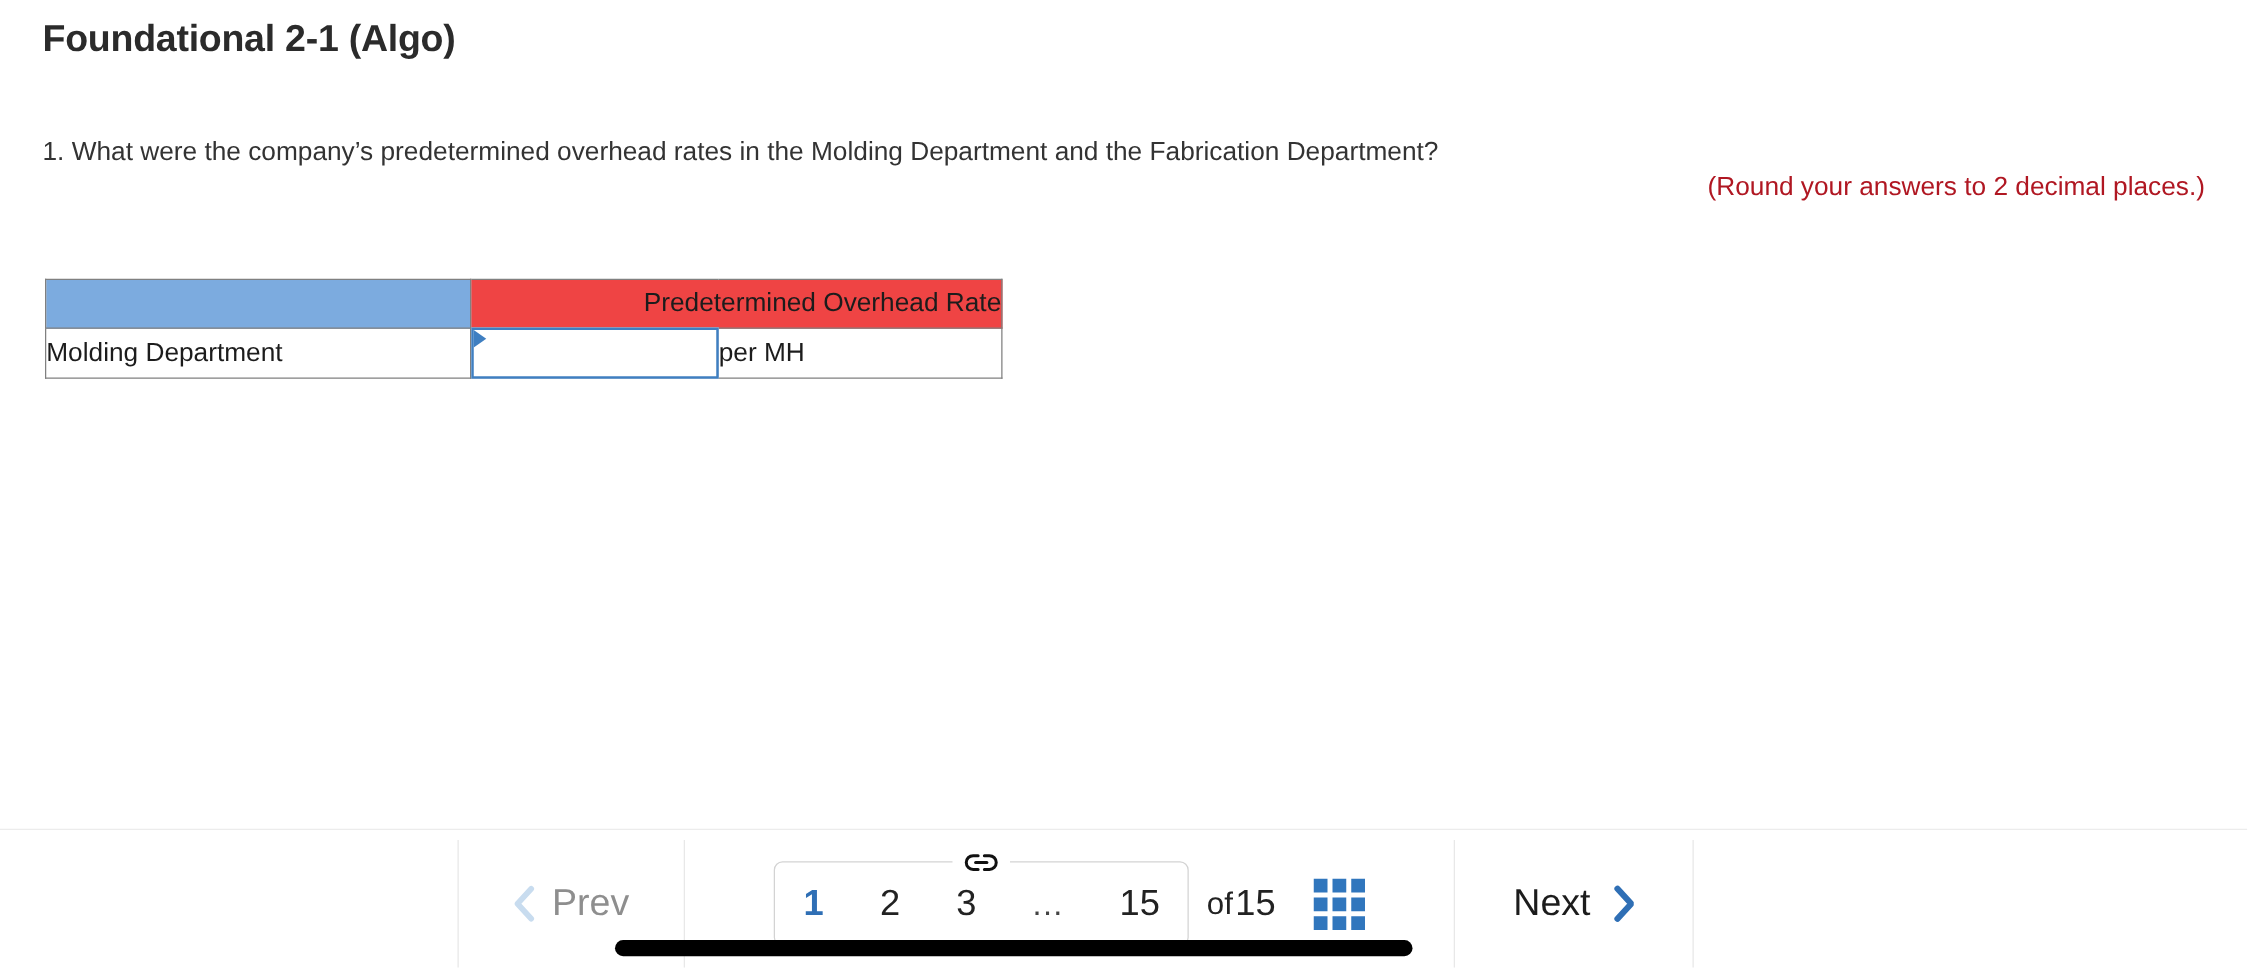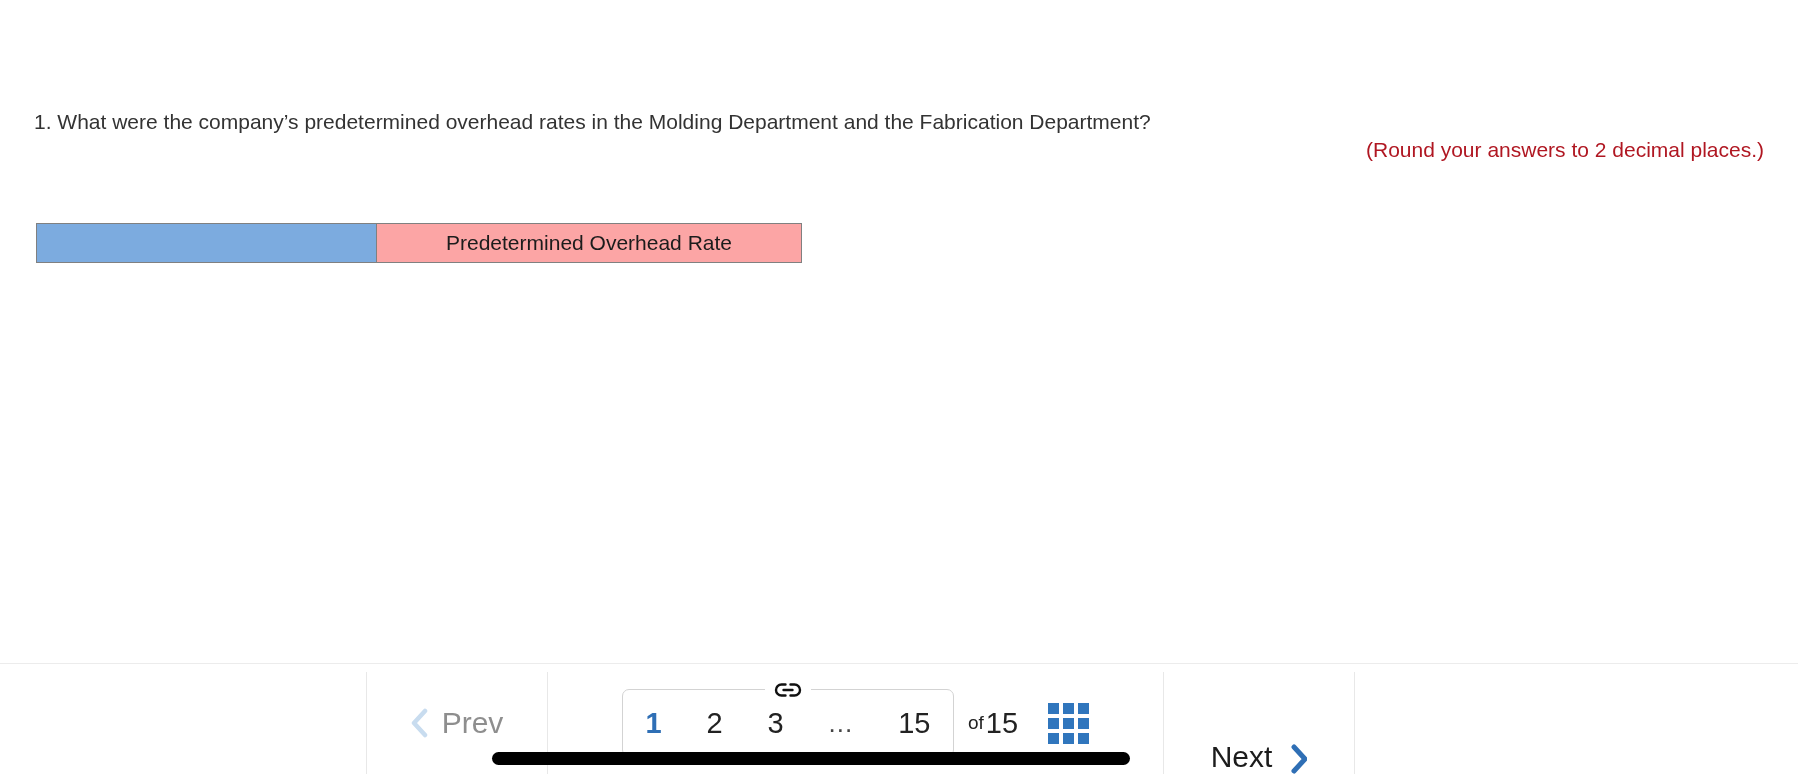--- a/index.html
+++ b/index.html
@@ -66,23 +66,23 @@
   }
   .col-label   { width: 340px; }
   .col-input   { width: 198px; }
   .col-unit    { width: 227px; }
 
   .hdr-blank {
     background: #7cabdf;
     height: 39px;
   }
   .hdr-rate {
-    background: #fca5a5;
+    background: #ef4444;
     height: 39px;
-    text-align: center;
+    text-align: right;
     font-weight: bold;
     font-size: 21px;
     color: #111111;
   }
 
   .row-cell {
     height: 40px;
     padding-left: 7px;
     font-size: 21px;
     white-space: nowrap;
@@ -196,21 +196,21 @@
     font-size: 29px;
     color: #222222;
     padding: 0 2px;
     cursor: pointer;
     line-height: 1;
   }
   .pg.active { color: #2f6fb5; font-weight: bold; }
   .pg.ellipsis { color: #444444; font-size: 26px; letter-spacing: 1px; }
 
   .of-label {
-    font-size: 19px;
+    font-size: 25px;
     color: #222222;
     margin-right: 2px;
   }
   .of-total {
     font-size: 29px;
     color: #222222;
     margin-right: 30px;
   }
 
   .grid-icon {
@@ -219,21 +219,21 @@
     grid-template-rows: repeat(3, 11px);
     gap: 4px;
     cursor: pointer;
   }
   .grid-icon i { display: block; background: #3076bd; }
 
   .next-btn {
     width: 190px;
     height: 102px;
     display: flex;
-    align-items: flex-end;
+    align-items: center;
     justify-content: center;
     gap: 18px;
     cursor: pointer;
   }
   .next-label { font-size: 30px; color: #1c1c1c; }
   .next-chev { display: block; width: 17px; height: 30px; }
 
   .scrollbar {
     position: absolute;
     left: 492px;
@@ -244,39 +244,48 @@
     border-radius: 7px;
   }
 </style>
 </head>
 <body>
 
 <div id="page">
 
   <div class="content">
 
+    <div class="q-title">Foundational 2-1 (Algo)</div>
 
     <div class="q-body">
       <span class="q-line">1. What were the company’s predetermined overhead rates in the Molding Department and the Fabrication Department?</span>
       <span class="q-round">(Round your answers to 2 decimal places.)</span>
     </div>
 
     <table class="ans-table">
       <colgroup>
         <col class="col-label">
           <col class="col-input">
           <col class="col-unit">
       </colgroup>
       <thead>
         <tr>
           <th class="hdr-blank"></th>
           <th class="hdr-rate" colspan="2">Predetermined Overhead Rate</th>
         </tr>
       </thead>
       <tbody>
+        <tr>
+          <td class="row-cell">Molding Department</td>
+          <td class="cell-input">
+            <div class="inputbox"></div>
+            <span class="tri"></span>
+          </td>
+          <td class="cell-unit">per MH</td>
+        </tr>
       </tbody>
     </table>
 
   </div>
 
   <div class="footer">
     <div class="footer-inner">
 
       <div class="vdiv"></div>
 

